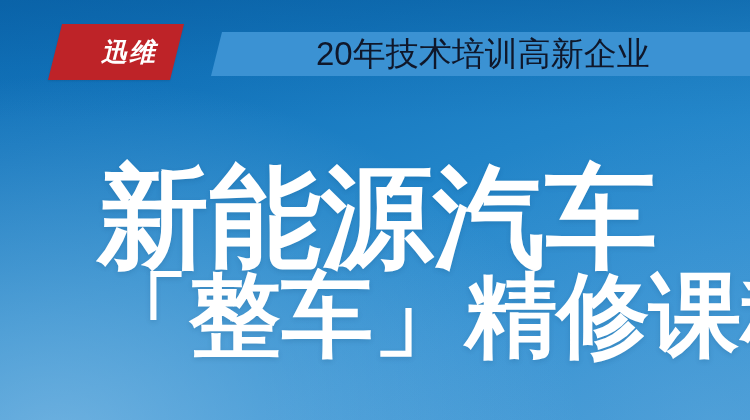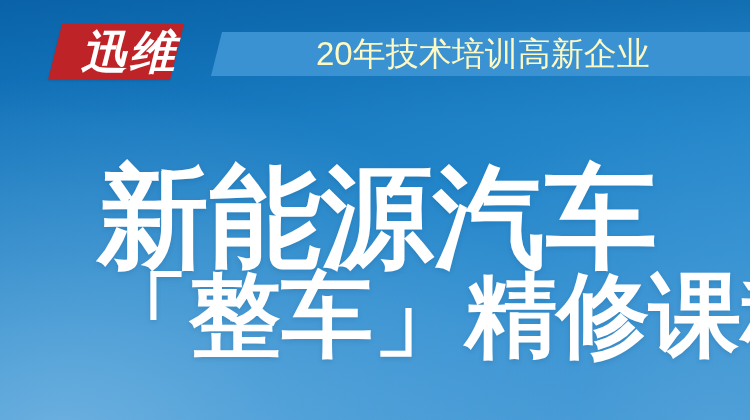--- a/index.html
+++ b/index.html
@@ -56,21 +56,21 @@
     background: #3b92d3;
     transform: skewX(-14deg);
     transform-origin: left top;
   }
   .banner-text {
     position: absolute;
     left: 316px;
     top: 31px;
     height: 46px;
     line-height: 46px;
-    color: #fef9c3;
+    color: #0f172a;
     font-size: 33px;
     font-weight: 400;
     letter-spacing: 0px;
     white-space: nowrap;
   }
 
   
   .logo-shape {
     position: absolute;
     left: 62px;
@@ -84,21 +84,21 @@
   }
   .logo-text {
     position: absolute;
     left: 66px;
     top: 24px;
     width: 126px;
     height: 56px;
     line-height: 56px;
     text-align: center;
     color: #ffffff;
-    font-size: 46px;
+    font-size: 26px;
     font-weight: bold;
     font-style: italic;
     letter-spacing: 2px;
     white-space: nowrap;
   }
 
   
   .headline-block {
     position: absolute;
     left: 97px;

